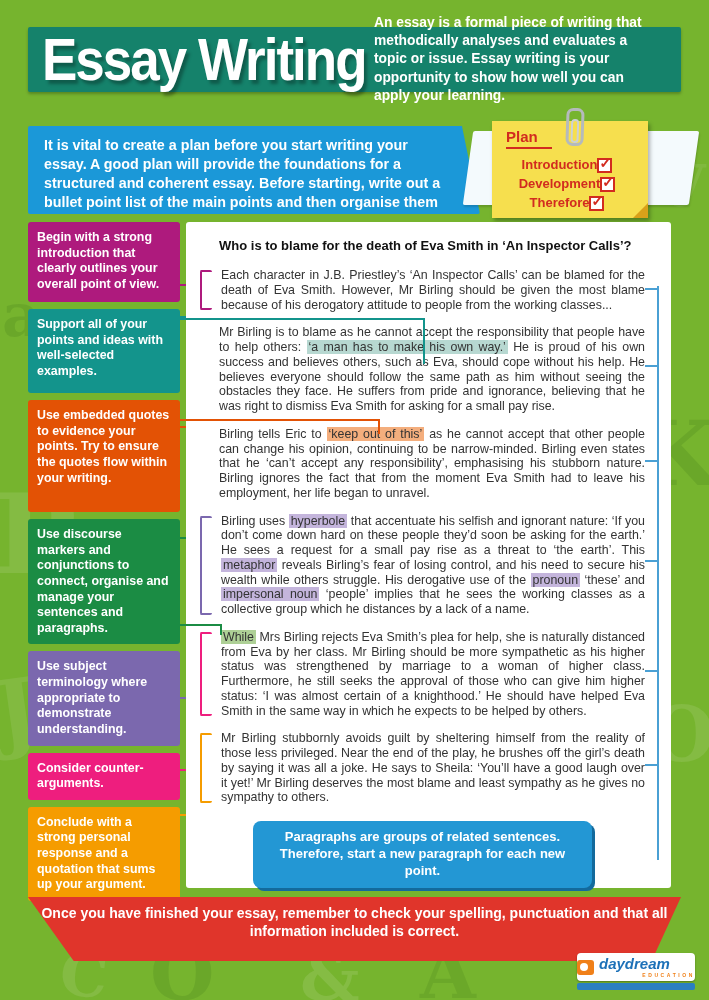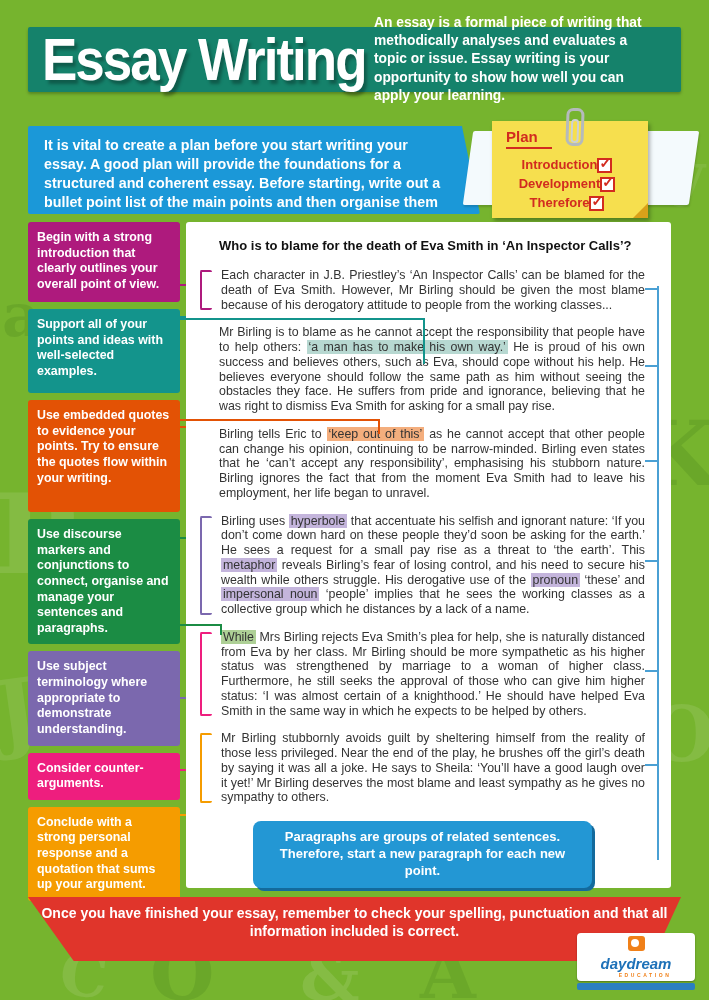--- a/index.html
+++ b/index.html
@@ -89,21 +89,21 @@
   .note-box{margin:16px auto 0;width:76%;background:#2397d4;color:#fff;font-weight:bold;
     font-size:13px;line-height:1.3;text-align:center;padding:8px 12px;border-radius:8px;
     box-shadow:3px 3px 0 #136a9c;box-sizing:border-box;}
 
   
   .footer-banner{position:absolute;left:28px;right:28px;top:897px;height:64px;background:#e0352b;
     clip-path:polygon(0 0,100% 0,95.5% 100%,7% 100%);color:#fff;font-weight:bold;font-size:14px;
     line-height:1.28;text-align:center;padding-top:8px;box-sizing:border-box;}
   .logo{position:absolute;right:14px;bottom:10px;width:118px;}
   .logo-card{background:#fff;border-radius:4px;padding:3px 0;display:flex;align-items:center;
-    gap:5px;box-shadow:0 1px 2px rgba(0,0,0,0.35);flex-direction:column;}
+    gap:5px;box-shadow:0 1px 2px rgba(0,0,0,0.35);}
   .logo-icon{width:17px;height:15px;background:#f08019;border-radius:3px;position:relative;flex:none;}
   .logo-icon:after{content:"";position:absolute;left:3px;top:3px;width:8px;height:8px;
     background:#fff;border-radius:50%;}
   .logo-texts{flex:1;}
   .logo-text{color:#1d71b8;font-weight:bold;font-style:italic;font-size:15px;line-height:1;}
   .logo-sub{font-size:5px;letter-spacing:2.6px;color:#f08019;text-align:right;margin-top:1px;font-weight:bold;}
   .logo-bar{height:7px;background:#2a7fc1;border-radius:2px;margin-top:2px;}
 </style>
 </head>
 <body>

